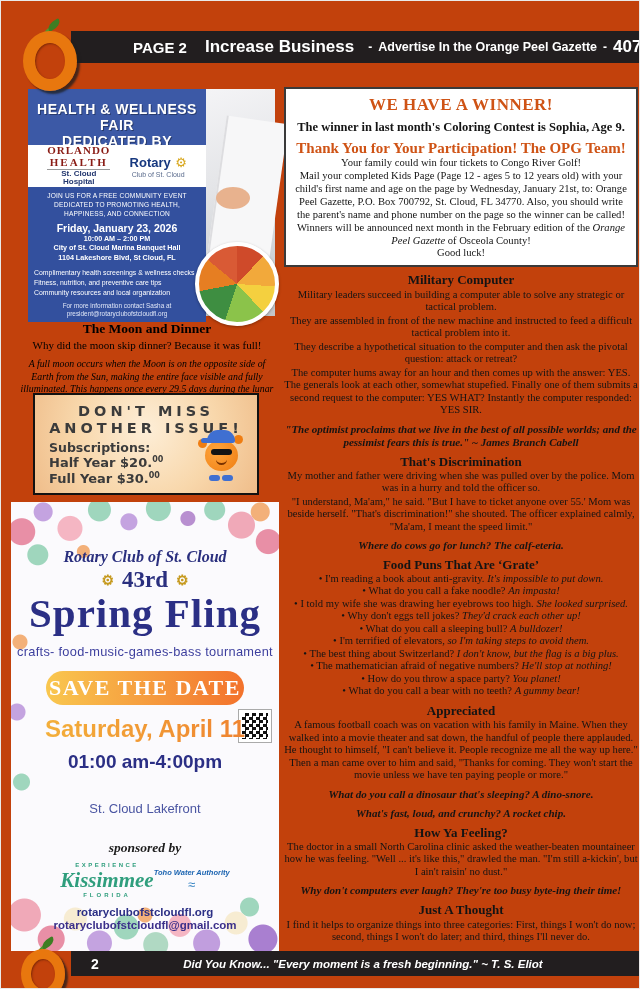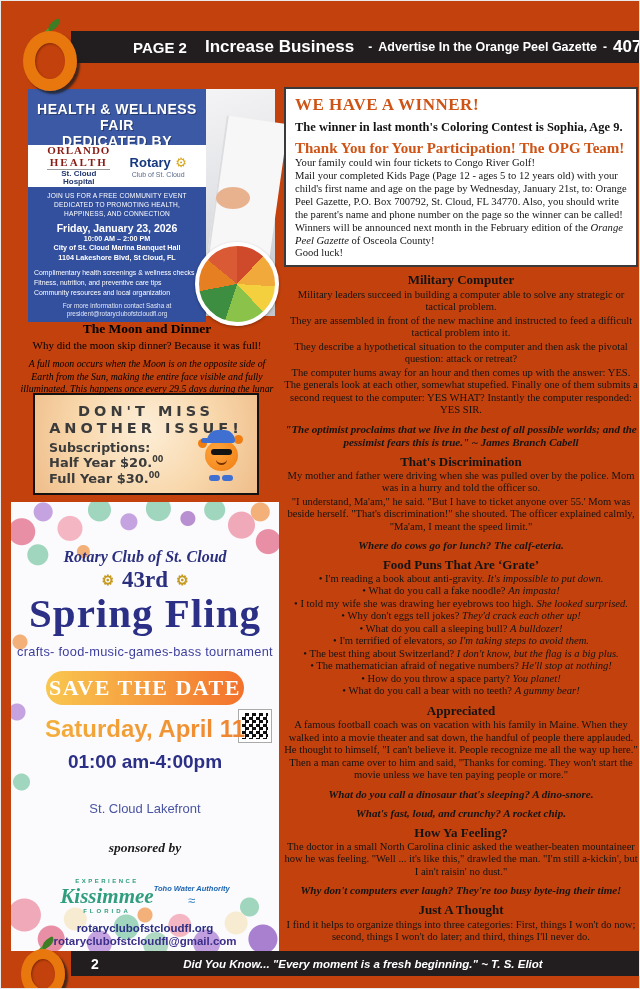--- a/index.html
+++ b/index.html
@@ -127,34 +127,34 @@
   .fl-tag{font-family:"Liberation Sans",sans-serif;font-size:12.8px;color:#3d3f9e;margin-top:10px;letter-spacing:.3px;}
   .fl-save{width:198px;height:34px;margin:12px auto 0;border-radius:18px;background:linear-gradient(90deg,#f9c74f,#f5953c 60%,#f3722c);
       color:#fff;font-weight:bold;font-size:22px;line-height:34px;letter-spacing:1.5px;font-family:"Liberation Serif",serif;}
   .fl-date{font-family:"Liberation Sans",sans-serif;font-weight:bold;font-size:24px;margin-top:10px;
       background:linear-gradient(90deg,#f4b63c,#ee7c2e);-webkit-background-clip:text;background-clip:text;color:transparent;}
   .fl-time{font-family:"Liberation Sans",sans-serif;font-weight:bold;font-size:19px;color:#2b2f85;margin-top:8px;}
   .fl-qr{position:absolute;right:8px;top:208px;width:26px;height:26px;border:3px solid #fff;outline:1px solid #aaa;
       background:conic-gradient(#111 25%,#fff 0 50%,#111 0 75%,#fff 0) 0 0/7px 7px;}
   .fl-loc{font-family:"Liberation Sans",sans-serif;font-size:13px;color:#4a55a2;margin-top:28px;}
   .fl-spons{font-style:italic;font-weight:bold;font-size:13.5px;color:#1c1c1c;margin-top:24px;font-family:"Liberation Serif",serif;}
-  .fl-sprow{display:flex;justify-content:center;align-items:center;margin-top:22px;text-align:center;}
+  .fl-sprow{display:flex;justify-content:center;align-items:center;margin-top:6px;text-align:center;}
   .kiss{line-height:1.1;color:#2f9e7d;}
   .kiss .k1{font-family:"Liberation Sans",sans-serif;font-size:6px;letter-spacing:2.5px;font-weight:bold;}
   .kiss .k2{font-style:italic;font-weight:bold;font-size:21px;}
   .kiss .k3{font-family:"Liberation Sans",sans-serif;font-size:6px;letter-spacing:3px;font-weight:bold;}
   .toho{line-height:1.2;color:#1a63b0;font-family:"Liberation Sans",sans-serif;}
   .toho .t{font-weight:bold;font-size:7.5px;font-style:italic;}
   .toho .wave{font-size:13px;color:#2e7fc0;}
   .fl-web{font-family:"Liberation Sans",sans-serif;font-weight:bold;font-size:11.5px;color:#2b2f85;margin-top:8px;}
   .fl-mail{font-family:"Liberation Sans",sans-serif;font-weight:bold;font-size:11.5px;color:#3b2f8a;margin-top:1px;}
 
   
   .right-col{position:absolute;left:283px;top:86px;width:354px;}
-  .winner-box{border:2px solid #3a3a3a;box-sizing:border-box;padding:6px 9px 5px;background:#fff;}
+  .winner-box{border:2px solid #3a3a3a;box-sizing:border-box;text-align:center;padding:6px 9px 5px;background:#fff;}
   .wb-title{font-weight:bold;font-size:17px;color:#cf5315;letter-spacing:.5px;}
   .wb-winner{font-weight:bold;font-size:12.5px;margin-top:5px;color:#141414;}
   .wb-thanks{font-weight:bold;font-size:15px;color:#cf5315;margin-top:5px;}
   .wb-body{font-size:10.6px;line-height:1.22;color:#141414;}
   .wb-body .it{font-style:italic;}
   .jokes{text-align:center;font-size:10.6px;line-height:1.18;color:#141414;margin-top:3px;}
   .jokes .blk.h{font-weight:bold;font-size:13px;margin-top:5px;}
   .jokes .blk.p{margin-top:1px;}
   .jokes .blk.q{font-weight:bold;font-style:italic;margin-top:6px;font-size:11px;}
   .jokes .blk.bullet{margin-top:0px;}

